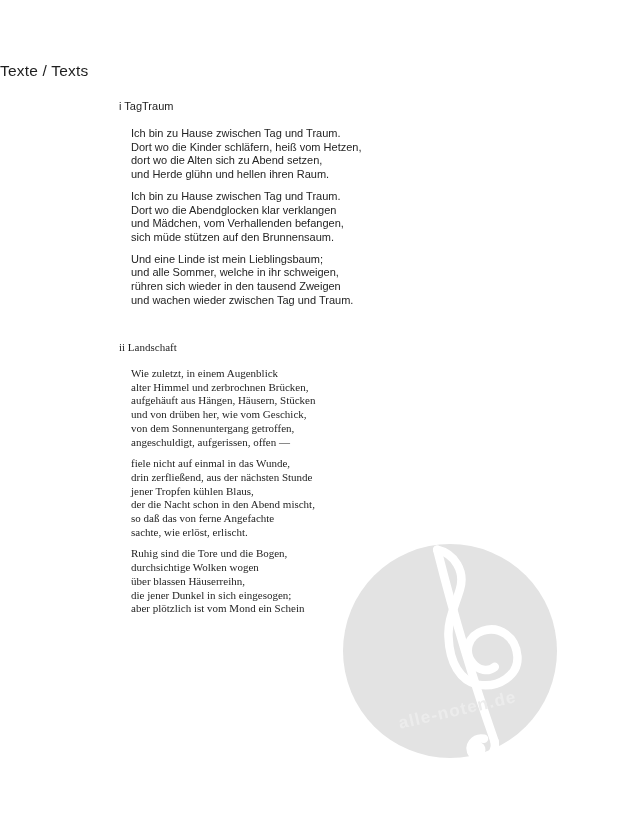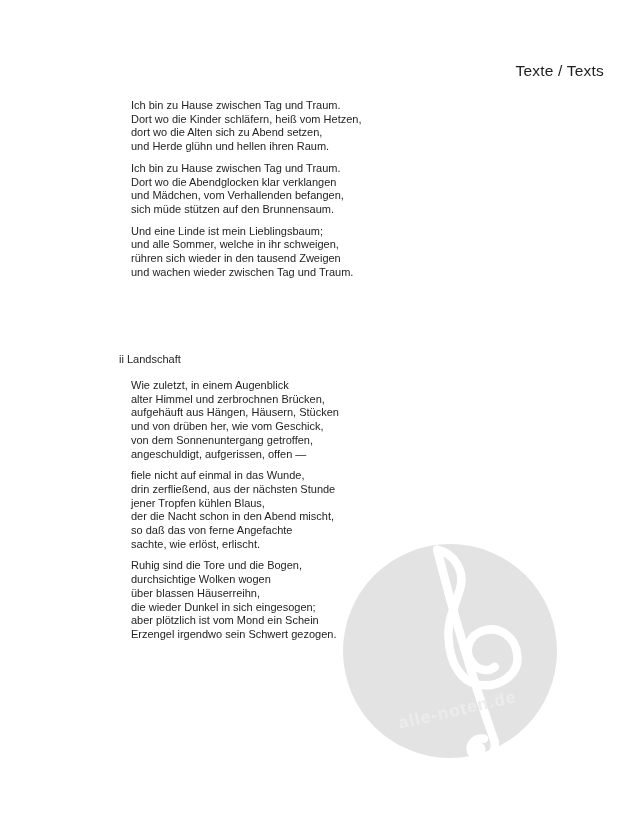--- a/index.html
+++ b/index.html
@@ -11,31 +11,31 @@
     overflow: hidden;
     font-family: "Liberation Sans", "DejaVu Sans", sans-serif;
     color: #222222;
   }
   .title {
     position: absolute;
     top: 62px;
     left: 0;
     width: 604px;
     margin: 0;
-    text-align: right;
+    text-align: left;
     font-size: 15.5px;
     font-weight: normal;
     letter-spacing: 0.2px;
     color: #1e1e1e;
     z-index: 5;
   }
   .poems { position: absolute; left: 0; top: 0; width: 640px; z-index: 5; }
   .poem { position: absolute; left: 119px; }
   .poem-0 { top: 99px; }
-  .poem-1 { top: 352px; }
+  .poem-1 { top: 340px; font-family: Liberation Serif, serif; }
   .poem h2 {
     font-size: 11px;
     font-weight: normal;
     margin: 0 0 14px 0;
     line-height: 14px;
     color: #1e1e1e;
   }
   .poem-1 h2 { margin-bottom: 13px; }
   .stanza { margin: 0 0 8px 12px; }
   .line {
@@ -103,20 +103,21 @@
 
       <circle cx="36" cy="272" r="10" fill="#ffffff"></circle>
     </svg>
     <div class="wm-text">alle-noten.de</div>
   </div>
 
   <h1 class="title">Texte / Texts</h1>
 
   <main class="poems">
       <section class="poem poem-0">
+        <h2>i TagTraum</h2>
         <div class="stanza">
           <div class="line">Ich bin zu Hause zwischen Tag und Traum.</div>
           <div class="line">Dort wo die Kinder schläfern, heiß vom Hetzen,</div>
           <div class="line">dort wo die Alten sich zu Abend setzen,</div>
           <div class="line">und Herde glühn und hellen ihren Raum.</div>
         </div>
         <div class="stanza">
           <div class="line">Ich bin zu Hause zwischen Tag und Traum.</div>
           <div class="line">Dort wo die Abendglocken klar verklangen</div>
           <div class="line">und Mädchen, vom Verhallenden befangen,</div>
@@ -144,20 +145,19 @@
           <div class="line">drin zerfließend, aus der nächsten Stunde</div>
           <div class="line">jener Tropfen kühlen Blaus,</div>
           <div class="line">der die Nacht schon in den Abend mischt,</div>
           <div class="line">so daß das von ferne Angefachte</div>
           <div class="line">sachte, wie erlöst, erlischt.</div>
         </div>
         <div class="stanza">
           <div class="line">Ruhig sind die Tore und die Bogen,</div>
           <div class="line">durchsichtige Wolken wogen</div>
           <div class="line">über blassen Häuserreihn,</div>
-          <div class="line">die wieder Dunkel in sich eingesogen;</div>
+          <div class="line">die jener Dunkel in sich eingesogen;</div>
           <div class="line">aber plötzlich ist vom Mond ein Schein</div>
-          <div class="line">Erzengel irgendwo sein Schwert gezogen.</div>
         </div>
       </section>
     </main>
 
 </div>
 
 </body></html>

